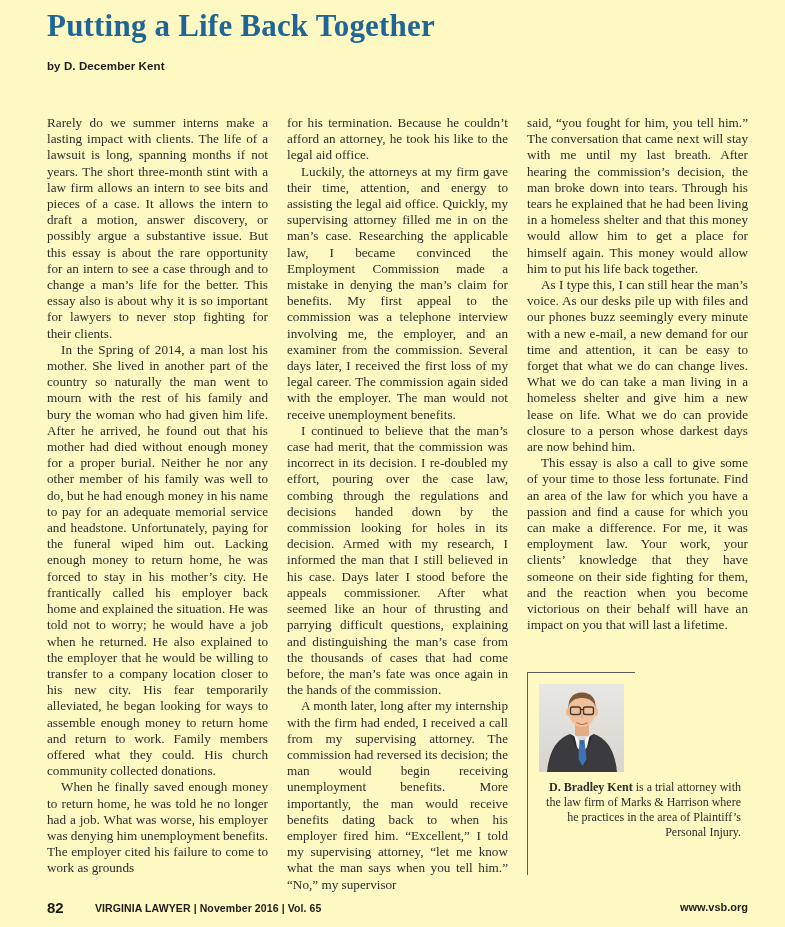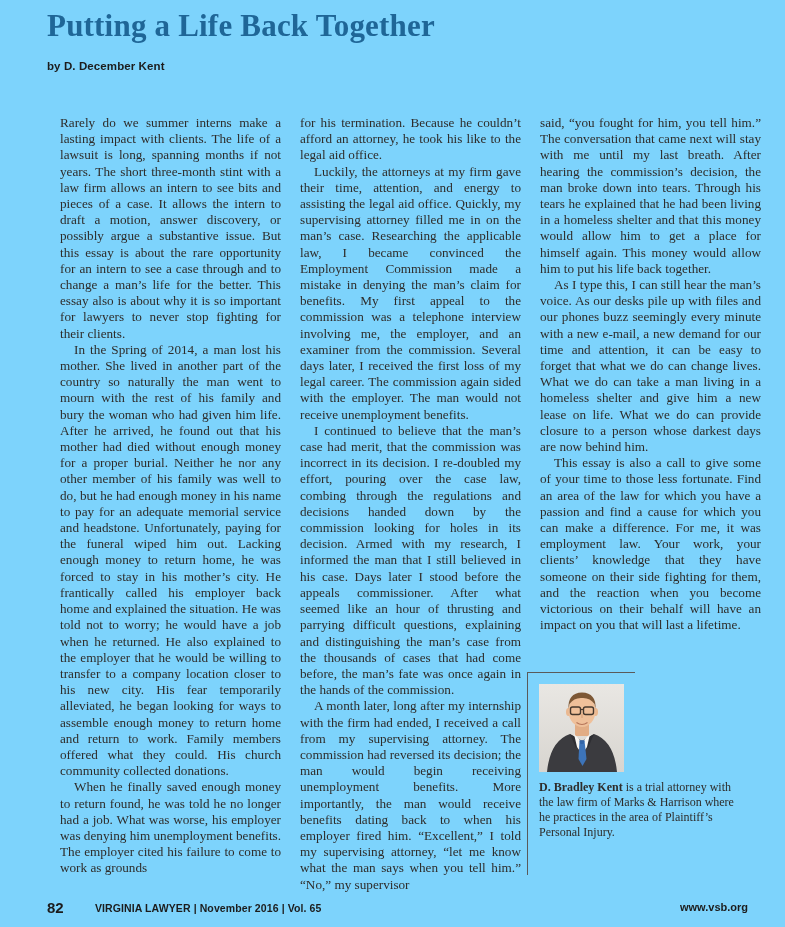--- a/index.html
+++ b/index.html
@@ -1,21 +1,21 @@
 <!DOCTYPE html>
 <html lang="en"><head>
 <meta charset="utf-8">
 <style>
   * { margin: 0; padding: 0; box-sizing: border-box; }
   html, body { background: #ffffff; }
   .page {
     position: relative;
     width: 785px;
     height: 927px;
-    background: #7dd3fc;
+    background: #fef9c3;
     font-family: "Liberation Serif", "DejaVu Serif", serif;
     overflow: hidden;
   }
   
   .title {
     position: absolute;
     left: 47px; top: 8px;
     font-family: "Liberation Serif", serif;
     font-size: 31px;
     font-weight: 700;
@@ -31,21 +31,20 @@
     color: #1c1c1c;
     letter-spacing: 0.1px;
   }
   
   .columns {
     position: absolute;
     left: 47px; top: 115px;
     width: 701px;
     display: flex;
     gap: 19px;
-    margin-left: 13px;
   }
   .col {
     width: 221px;
     flex: 0 0 221px;
   }
   .col p {
     font-size: 13.2px;
     line-height: 16.2px;
     color: #2e2c2a;
     text-align: justify;
@@ -74,21 +73,21 @@
     width: 85px; height: 88px;
     display: block;
   }
   .bio-text {
     position: absolute;
     left: 11px; top: 108px;
     width: 202px;
     font-size: 12px;
     line-height: 15px;
     color: #2e2c2a;
-    text-align: left;
+    text-align: right;
   }
   .bio-text .bio-name { font-weight: 700; }
   
   .footer {
     position: absolute;
     left: 47px; top: 897px;
     width: 701px;
     height: 22px;
     font-family: "Liberation Sans", "DejaVu Sans", sans-serif;
     color: #1c1c1c;
@@ -119,21 +118,21 @@
 
 <div class="page">
 
   <h1 class="title">Putting a Life Back Together</h1>
   <div class="byline">by D. December Kent</div>
 
   <div class="columns">
     <div class="col">
       <p>Rarely do we summer interns make a lasting impact with clients. The life of a lawsuit is long, spanning months if not years. The short three-month stint with a law firm allows an intern to see bits and pieces of a case. It allows the intern to draft a motion, answer discovery, or possibly argue a substantive issue. But this essay is about the rare opportunity for an intern to see a case through and to change a man’s life for the better. This essay also is about why it is so important for lawyers to never stop fighting for their clients.</p>
       <p class="indent">In the Spring of 2014, a man lost his mother. She lived in another part of the country so naturally the man went to mourn with the rest of his family and bury the woman who had given him life. After he arrived, he found out that his mother had died without enough money for a proper burial. Neither he nor any other member of his family was well to do, but he had enough money in his name to pay for an adequate memorial service and headstone. Unfortunately, paying for the funeral wiped him out. Lacking enough money to return home, he was forced to stay in his mother’s city. He frantically called his employer back home and explained the situation. He was told not to worry; he would have a job when he returned. He also explained to the employer that he would be willing to transfer to a company location closer to his new city. His fear temporarily alleviated, he began looking for ways to assemble enough money to return home and return to work. Family members offered what they could. His church community collected donations.</p>
-      <p class="indent">When he finally saved enough money to return found, he was told he no longer had a job. What was worse, his employer was denying him unemployment benefits. The employer cited his failure to come to work as grounds</p>
+      <p class="indent">When he finally saved enough money to return home, he was told he no longer had a job. What was worse, his employer was denying him unemployment benefits. The employer cited his failure to come to work as grounds</p>
     </div>
     <div class="col">
       <p>for his termination. Because he couldn’t afford an attorney, he took his like to the legal aid office.</p>
       <p class="indent">Luckily, the attorneys at my firm gave their time, attention, and energy to assisting the legal aid office. Quickly, my supervising attorney filled me in on the man’s case. Researching the applicable law, I became convinced the Employment Commission made a mistake in denying the man’s claim for benefits. My first appeal to the commission was a telephone interview involving me, the employer, and an examiner from the commission. Several days later, I received the first loss of my legal career. The commission again sided with the employer. The man would not receive unemployment benefits.</p>
       <p class="indent">I continued to believe that the man’s case had merit, that the commission was incorrect in its decision. I re-doubled my effort, pouring over the case law, combing through the regulations and decisions handed down by the commission looking for holes in its decision. Armed with my research, I informed the man that I still believed in his case. Days later I stood before the appeals commissioner. After what seemed like an hour of thrusting and parrying difficult questions, explaining and distinguishing the man’s case from the thousands of cases that had come before, the man’s fate was once again in the hands of the commission.</p>
       <p class="indent">A month later, long after my internship with the firm had ended, I received a call from my supervising attorney. The commission had reversed its decision; the man would begin receiving unemployment benefits. More importantly, the man would receive benefits dating back to when his employer fired him. “Excellent,” I told my supervising attorney, “let me know what the man says when you tell him.” “No,” my supervisor</p>
     </div>
     <div class="col">
       <p>said, “you fought for him, you tell him.” The conversation that came next will stay with me until my last breath. After hearing the commission’s decision, the man broke down into tears. Through his tears he explained that he had been living in a homeless shelter and that this money would allow him to get a place for himself again. This money would allow him to put his life back together.</p>
       <p class="indent">As I type this, I can still hear the man’s voice. As our desks pile up with files and our phones buzz seemingly every minute with a new e-mail, a new demand for our time and attention, it can be easy to forget that what we do can change lives. What we do can take a man living in a homeless shelter and give him a new lease on life. What we do can provide closure to a person whose darkest days are now behind him.</p>

